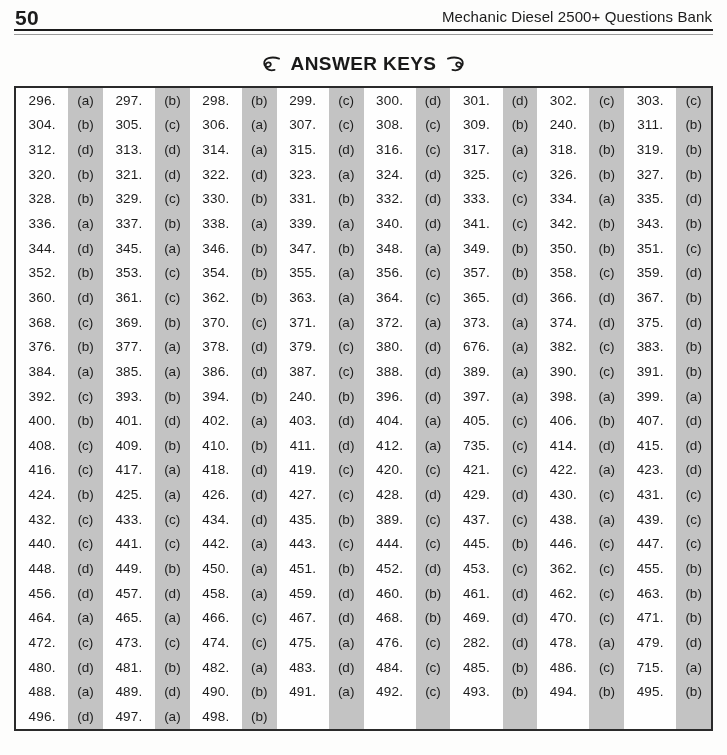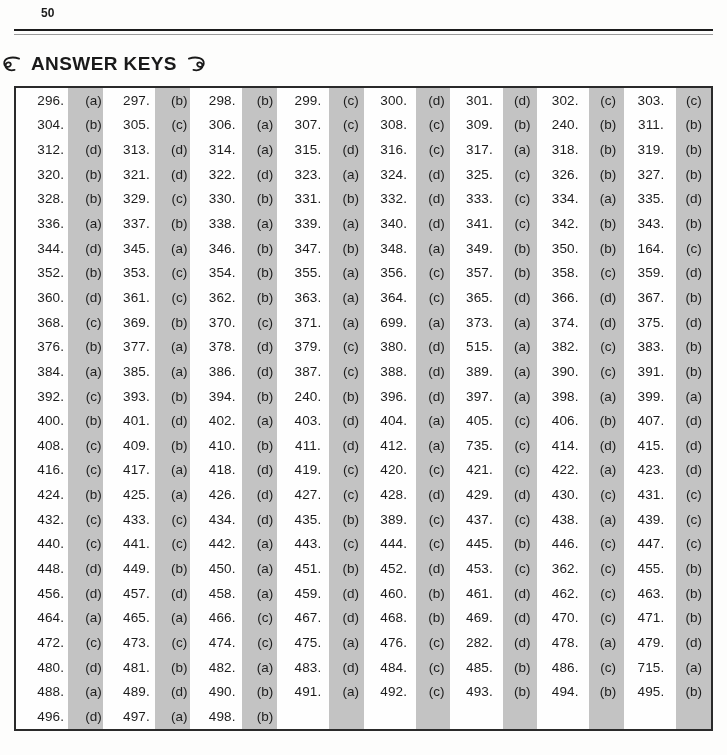--- a/index.html
+++ b/index.html
@@ -7,36 +7,36 @@
     position:relative;
     width:727px;height:755px;
     background:#fdfdfc;
     font-family:"Liberation Sans", sans-serif;
     color:#1c1c1c;
     overflow:hidden;
   }
   
   .page-number{
     position:absolute;left:15px;top:6px;
-    font-size:12px;font-weight:bold;letter-spacing:.2px;margin-left:26px;
+    font-size:21px;font-weight:bold;letter-spacing:.2px;
   }
   .header-title{
     position:absolute;right:15px;top:8px;
     font-size:15px;font-weight:400;letter-spacing:.1px;
   }
   .header-rule{
     position:absolute;left:14px;right:14px;top:29px;
     height:3px;
     border-top:2px solid #1c1c1c;
     border-bottom:1px solid #9a9a9a;
   }
   
   .title-row{
     position:absolute;left:0;right:0;top:48px;height:32px;
-    display:flex;align-items:center;gap:9px;
+    display:flex;align-items:center;justify-content:center;gap:9px;
   }
   .section-title{
     font-size:19px;font-weight:bold;letter-spacing:.4px;color:#1a1a1a;
   }
   .ornament{width:22px;height:18px;display:block;}
   .ornament.right{transform:scaleX(-1);}
   
   .ak-table{
     position:absolute;left:14px;top:86px;
     width:699px;height:645px;
@@ -44,39 +44,39 @@
     border:2px solid #2a2a2a;
     background:#fefefe;
   }
   .ak-stripes{position:absolute;inset:0;}
   .ak-stripe{position:absolute;top:0;bottom:0;background:#c3c3c3;}
   .ak-grid{
     position:absolute;inset:0;
     display:grid;
     grid-template-columns:repeat(8,1fr);
     grid-auto-rows:24.65px;
-    margin-left:9px;
   }
   .pair{display:flex;align-items:center;height:24.65px;}
   .pair .q{
     flex:0 0 60%;text-align:center;
     font-size:13.5px;color:#1d1d1d;letter-spacing:.2px;
   }
   .pair .a{
     flex:0 0 40%;text-align:center;
     font-size:13.5px;color:#1d1d1d;
   }
 </style>
 </head>
 <body>
 
 <div class="page">
 
   <div class="page-number">50</div>
 
+  <div class="header-title">Mechanic Diesel 2500+ Questions Bank</div>
 
   <div class="header-rule"></div>
 
   <div class="title-row">
     <svg class="ornament left" viewBox="0 0 24 20">
       <path d="M21 4 C12 1 4 4 4.5 9.5 C4.9 13.5 10 14.5 11.5 11.5 C13 8.5 8.5 6.8 6.5 9.8 C4 13.5 9 18.5 16 16.5" fill="none" stroke="#1a1a1a" stroke-width="2" stroke-linecap="round"></path>
     </svg>
     <div class="section-title">ANSWER KEYS</div>
     <svg class="ornament right" viewBox="0 0 24 20">
       <path d="M21 4 C12 1 4 4 4.5 9.5 C4.9 13.5 10 14.5 11.5 11.5 C13 8.5 8.5 6.8 6.5 9.8 C4 13.5 9 18.5 16 16.5" fill="none" stroke="#1a1a1a" stroke-width="2" stroke-linecap="round"></path>
@@ -309,21 +309,21 @@
         </div>
         <div class="pair">
           <span class="q">349.</span>
           <span class="a">(b)</span>
         </div>
         <div class="pair">
           <span class="q">350.</span>
           <span class="a">(b)</span>
         </div>
         <div class="pair">
-          <span class="q">164.</span>
+          <span class="q">351.</span>
           <span class="a">(c)</span>
         </div>
         <div class="pair">
           <span class="q">352.</span>
           <span class="a">(b)</span>
         </div>
         <div class="pair">
           <span class="q">353.</span>
           <span class="a">(c)</span>
         </div>
@@ -393,21 +393,21 @@
         </div>
         <div class="pair">
           <span class="q">370.</span>
           <span class="a">(c)</span>
         </div>
         <div class="pair">
           <span class="q">371.</span>
           <span class="a">(a)</span>
         </div>
         <div class="pair">
-          <span class="q">699.</span>
+          <span class="q">372.</span>
           <span class="a">(a)</span>
         </div>
         <div class="pair">
           <span class="q">373.</span>
           <span class="a">(a)</span>
         </div>
         <div class="pair">
           <span class="q">374.</span>
           <span class="a">(d)</span>
         </div>
@@ -429,21 +429,21 @@
         </div>
         <div class="pair">
           <span class="q">379.</span>
           <span class="a">(c)</span>
         </div>
         <div class="pair">
           <span class="q">380.</span>
           <span class="a">(d)</span>
         </div>
         <div class="pair">
-          <span class="q">515.</span>
+          <span class="q">676.</span>
           <span class="a">(a)</span>
         </div>
         <div class="pair">
           <span class="q">382.</span>
           <span class="a">(c)</span>
         </div>
         <div class="pair">
           <span class="q">383.</span>
           <span class="a">(b)</span>
         </div>

